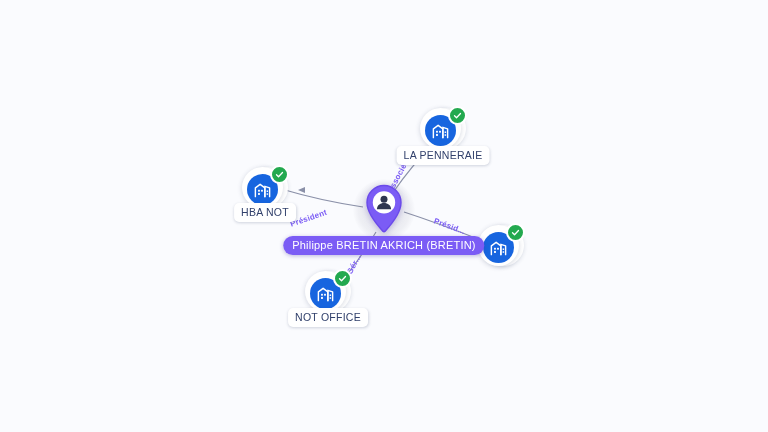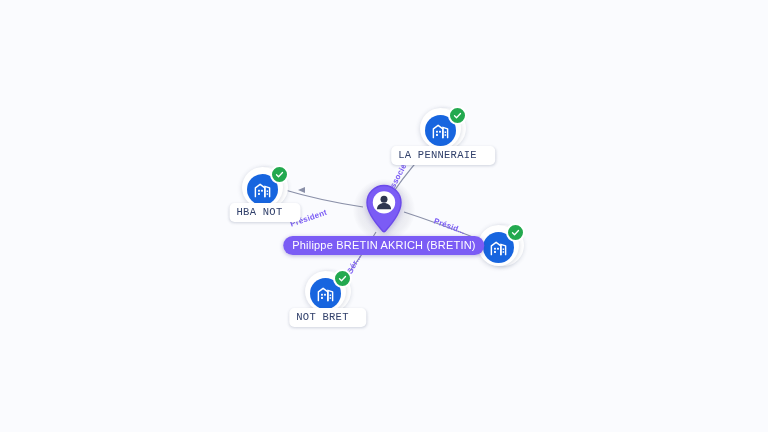--- a/index.html
+++ b/index.html
@@ -51,27 +51,26 @@
     display:flex;align-items:center;justify-content:center;
   }
   .badge svg{display:block;}
 
   
   .caption{
     position:absolute;
     transform:translate(-50%,0);
     background:#ffffff;
     border-radius:5px;
-    padding:3px 18px 4px 7px;
+    padding:3px 7px 4px 7px;
     font-size:10.5px;
     color:#31406b;
     letter-spacing:.25px;
     white-space:nowrap;
     box-shadow:0 1px 3px rgba(40,55,95,.20);
-    font-family:Liberation Mono, monospace;
   }
 
   
   .person-halo{
     position:absolute;left:50%;top:50%;
     width:62px;height:62px;border-radius:50%;
     transform:translate(-50%,-50%);
     background:radial-gradient(circle,rgba(120,120,140,.17) 0%,rgba(130,130,150,.10) 58%,rgba(150,150,170,0) 72%);
   }
   .pin{position:relative;width:40px;height:52px;}
@@ -209,21 +208,21 @@
           </svg>
         </div>
       </div>
       <div class="badge">
         <svg width="9" height="9" viewBox="0 0 24 24">
           <path d="M4 12.6 L9.4 18 L20 6.6" stroke="#fff" stroke-width="3.4" fill="none" stroke-linecap="round" stroke-linejoin="round"></path>
         </svg>
       </div>
     </div>
   </div>
-  <div class="caption" style="left:328px;top:308px;">NOT BRET</div>
+  <div class="caption" style="left:328px;top:308px;">NOT OFFICE</div>
 
   <div class="node" style="left:384px;top:210px;">
     <div class="person-halo"></div>
     <div class="pin" style="position:relative;">
       <svg width="40" height="52" viewBox="0 0 40 52">
         <path d="M20 1.5C10.6 1.5 3 9.1 3 18.5c0 11.4 13.6 26.2 16.1 28.9a1.2 1.2 0 0 0 1.8 0C23.4 44.7 37 29.9 37 18.5 37 9.1 29.4 1.5 20 1.5z" fill="#7b5cf5" stroke="#6a49ea" stroke-width="1.4"></path>
         <circle cx="20" cy="18.4" r="11.2" fill="#ffffff"></circle>
         <circle cx="20" cy="15.2" r="3.5" fill="#2e3650"></circle>
         <path d="M12.9 25.2c0-3.9 3.2-6.3 7.1-6.3s7.1 2.4 7.1 6.3z" fill="#2e3650"></path>
       </svg>

